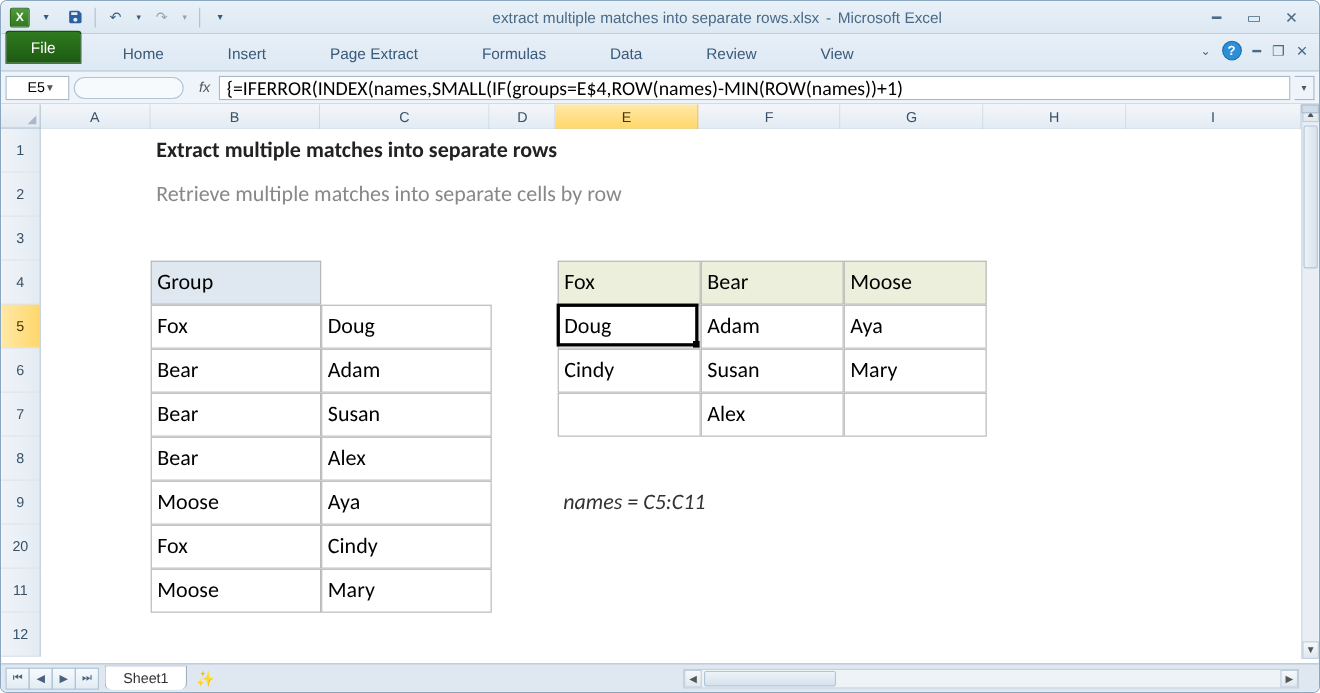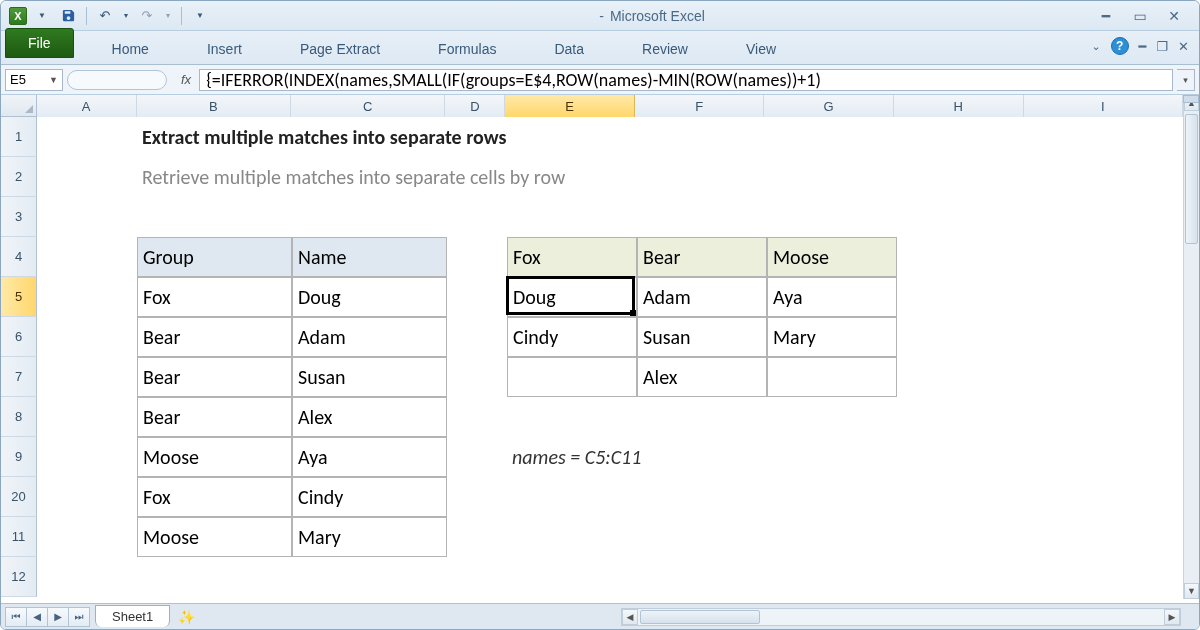--- a/index.html
+++ b/index.html
@@ -105,21 +105,21 @@
     padding: 3px 4px;
     gap: 4px;
   }
   .name-box {
     width: 58px;
     height: 22px;
     background: #fff;
     border: 1px solid #a8b8c8;
     display: flex;
     align-items: center;
-    padding: 0 4px;
+    padding: 0 19px;
     font-size: 13px;
   }
   .name-box .dd { margin-left:auto; font-size:9px; color:#555;}
   .fb-oval {
     width: 100px; height: 20px;
     border: 1px solid #b0c4d6;
     border-radius: 10px;
     background: #f6fafd;
   }
   .fx-label { font-style: italic; color:#555; font-size:13px; margin: 0 4px 0 10px;}
@@ -314,20 +314,21 @@
     </div>
     <span class="qat-sep"></span>
     <div class="qat-btn">↶</div>
     <span class="qat-btn" style="font-size:8px;width:12px;">▾</span>
     <div class="qat-btn" style="opacity:.5;">↷</div>
     <span class="qat-btn" style="font-size:8px;width:12px;opacity:.5;">▾</span>
     <span class="qat-sep"></span>
     <span class="qat-btn" style="font-size:8px;">▼</span>
   </div>
   <div class="title-text">
+    <span>extract multiple matches into separate rows.xlsx</span>
     <span> - </span>
     <span>Microsoft Excel</span>
   </div>
   <div class="win-controls">
     <div class="win-btn">━</div>
     <div class="win-btn">▭</div>
     <div class="win-btn">✕</div>
   </div>
 </div>
 
@@ -387,21 +388,20 @@
       <div class="row-h" style="height: 40px;">8</div>
       <div class="row-h" style="height: 40px;">9</div>
       <div class="row-h" style="height: 40px;">20</div>
       <div class="row-h" style="height: 40px;">11</div>
       <div class="row-h" style="height: 40px;">12</div>
     </div>
   <div class="cells" id="cells">
       <div class="cell-content title1" style="left: 100px; top: 0px; width: 900px; height: 40px;">Extract multiple matches into separate rows</div>
       <div class="cell-content tbl-border tbl-header" style="left: 100px; top: 120px; width: 155px; height: 40px;">Group</div>
       <div class="cell-content subtitle" style="left: 100px; top: 40px; width: 900px; height: 40px;">Retrieve multiple matches into separate cells by row</div>
-      <div class="cell-content tbl-border tbl-header" style="left: 255px; top: 120px; width: 155px; height: 40px;">Name</div>
       <div class="cell-content tbl-border" style="left: 100px; top: 160px; width: 155px; height: 40px;">Fox</div>
       <div class="cell-content tbl-border" style="left: 255px; top: 160px; width: 155px; height: 40px;">Doug</div>
       <div class="cell-content tbl-border" style="left: 100px; top: 200px; width: 155px; height: 40px;">Bear</div>
       <div class="cell-content tbl-border" style="left: 255px; top: 200px; width: 155px; height: 40px;">Adam</div>
       <div class="cell-content tbl-border" style="left: 100px; top: 240px; width: 155px; height: 40px;">Bear</div>
       <div class="cell-content tbl-border" style="left: 255px; top: 240px; width: 155px; height: 40px;">Susan</div>
       <div class="cell-content tbl-border" style="left: 100px; top: 280px; width: 155px; height: 40px;">Bear</div>
       <div class="cell-content tbl-border" style="left: 255px; top: 280px; width: 155px; height: 40px;">Alex</div>
       <div class="cell-content tbl-border" style="left: 100px; top: 320px; width: 155px; height: 40px;">Moose</div>
       <div class="cell-content tbl-border" style="left: 255px; top: 320px; width: 155px; height: 40px;">Aya</div>

